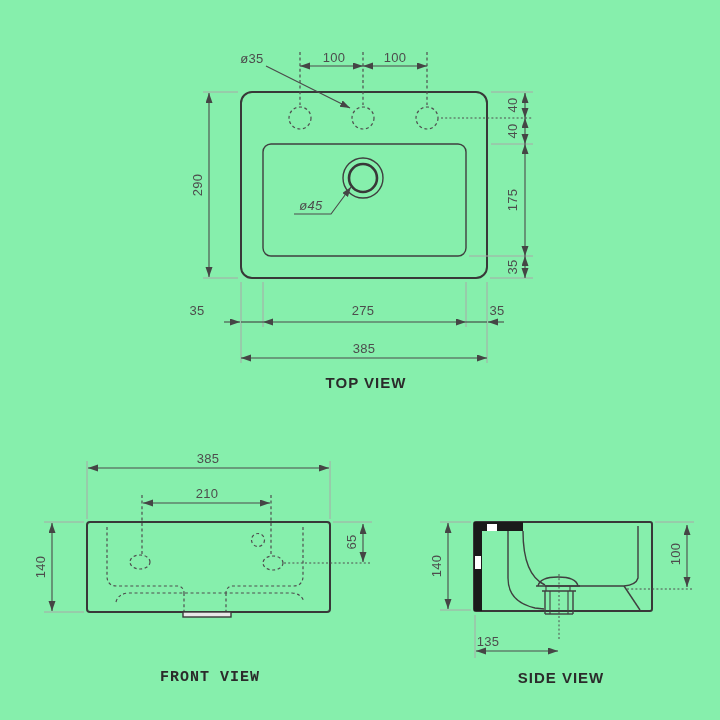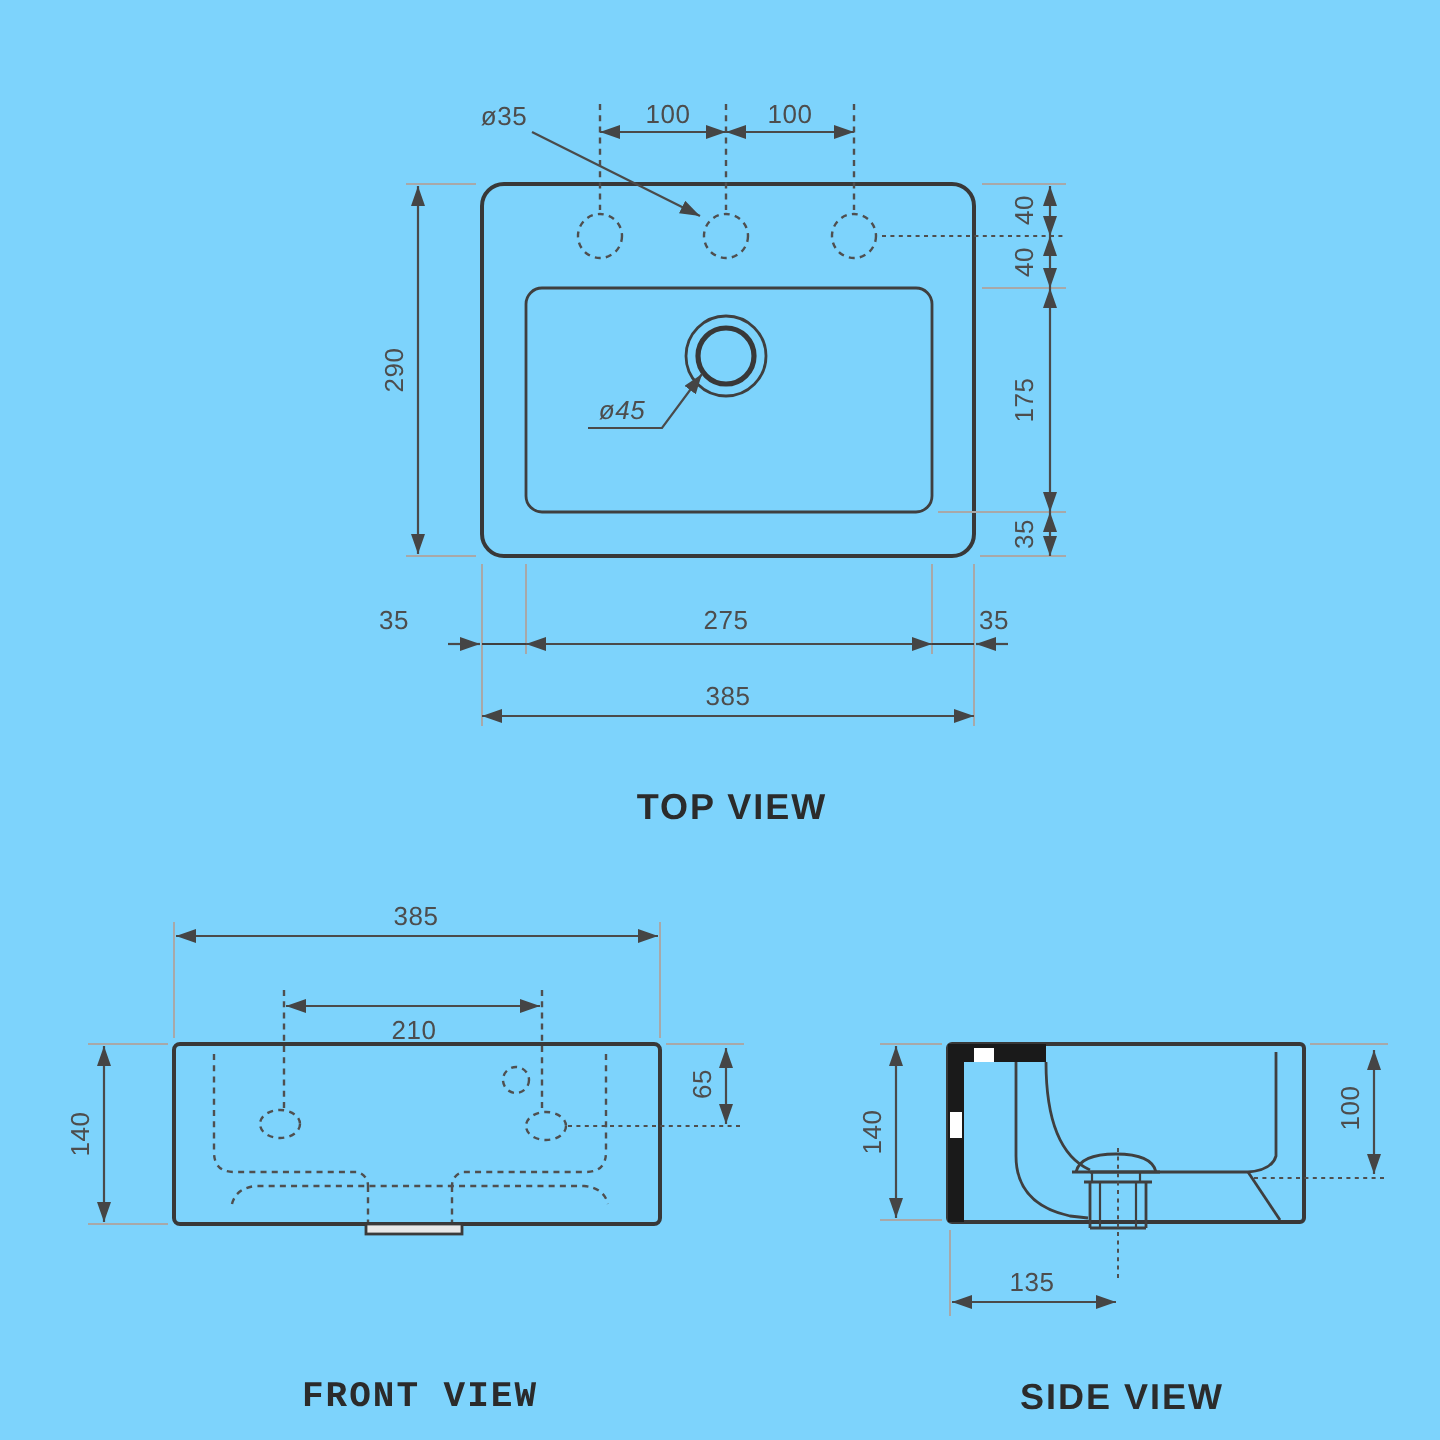--- a/index.html
+++ b/index.html
@@ -1,29 +1,29 @@
 <!DOCTYPE html>
 <html><head>
 <meta charset="utf-8">
 <style>
   html,body{margin:0;padding:0;background:#fff;}
   .stage{
-    position:relative;width:720px;height:720px;background:#7dd3fc;overflow:hidden;
+    position:relative;width:720px;height:720px;background:#86efac;overflow:hidden;
     font-family:"Liberation Sans","DejaVu Sans",sans-serif;
   }
   .stage svg{position:absolute;left:0;top:0;}
   .lbl{
     position:absolute;transform:translate(-50%,-50%);
     font-size:13px;color:#4d4d4d;white-space:nowrap;line-height:1;
     letter-spacing:.3px;
   }
   .lbl.rot{transform:translate(-50%,-50%) rotate(-90deg);}
   .vtitle{
     position:absolute;transform:translate(-50%,-50%);
-    font-size:18px;font-weight:700;color:#2b2b2b;letter-spacing:1px;white-space:nowrap;margin-top:22px;
+    font-size:15px;font-weight:700;color:#2b2b2b;letter-spacing:1px;white-space:nowrap;
   }
   
   .ol{stroke:#383838;stroke-width:2;fill:none;stroke-linejoin:round;}
   .ln{stroke:#3f3f3f;stroke-width:1.4;fill:none;}
   .thk{stroke:#383838;stroke-width:2.6;fill:none;}
   .thin{stroke:#3f3f3f;stroke-width:1.1;fill:none;}
   .ext{stroke:#a8a8a8;stroke-width:1;fill:none;}
   .dim{stroke:#4a4a4a;stroke-width:1.1;fill:none;}
   .hid{stroke:#4f4f4f;stroke-width:1.2;fill:none;stroke-dasharray:3 2.6;}
   .ctr{stroke:#4f4f4f;stroke-width:1;fill:none;stroke-dasharray:2 2.2;}
@@ -166,23 +166,23 @@
   <div class="lbl rot" style="left:512px;top:200px;">175</div>
   <div class="lbl rot" style="left:512px;top:267px;">35</div>
   <div class="lbl" style="left:311px;top:205px;font-style:italic;">ø45</div>
   <div class="lbl" style="left:197px;top:310px;">35</div>
   <div class="lbl" style="left:363px;top:310px;">275</div>
   <div class="lbl" style="left:497px;top:310px;">35</div>
   <div class="lbl" style="left:364px;top:348px;">385</div>
   <div class="vtitle" style="left:366px;top:382px;">TOP VIEW</div>
 
   <div class="lbl" style="left:208px;top:458px;">385</div>
-  <div class="lbl" style="left:207px;top:493px;margin-top:22px;">210</div>
+  <div class="lbl" style="left:207px;top:493px;">210</div>
   <div class="lbl rot" style="left:40px;top:567px;">140</div>
   <div class="lbl rot" style="left:351px;top:542px;">65</div>
   <div class="vtitle" style="left:210px;top:677px;font-family:Liberation Mono, monospace;">FRONT VIEW</div>
 
   <div class="lbl rot" style="left:436px;top:566px;">140</div>
   <div class="lbl rot" style="left:675px;top:554px;">100</div>
-  <div class="lbl" style="left:516px;top:641px;">135</div>
+  <div class="lbl" style="left:488px;top:641px;">135</div>
   <div class="vtitle" style="left:561px;top:677px;">SIDE VIEW</div>
 
 </div>
 
 </body></html>

